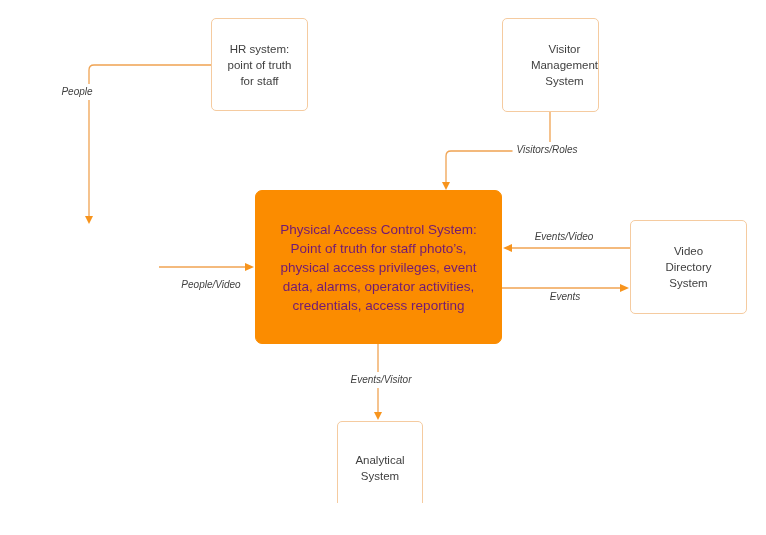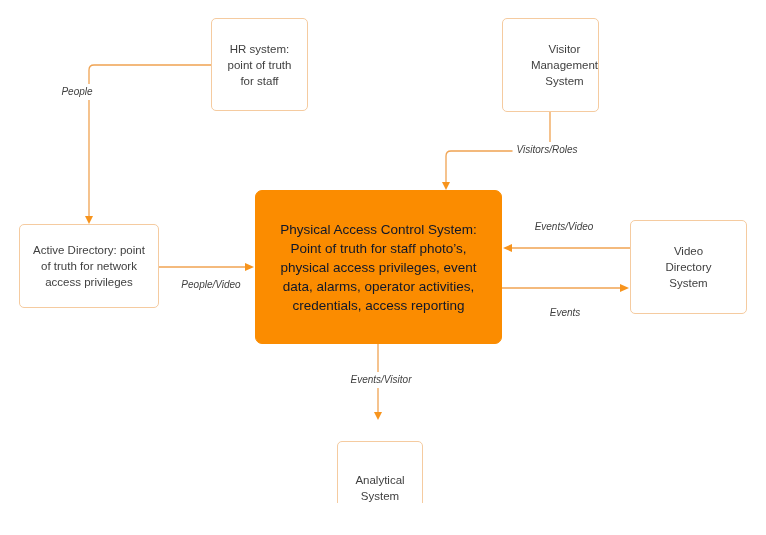--- a/index.html
+++ b/index.html
@@ -31,48 +31,48 @@
     text-align: center;
     font-size: 11.5px;
     line-height: 16px;
     color: #3f3f3f;
   }
   .node span { white-space: pre-line; display: block; }
   .node--accent {
     background: #fb8c00;
     border: 1px solid #fb8c00;
     border-radius: 7px;
-    color: #0f172a;
+    color: #701a75;
     font-size: 13.5px;
     line-height: 19px;
   }
   .edge-label {
     position: absolute;
     transform: translate(-50%, -50%);
     background: #ffffff;
     padding: 2px 4px;
     font-size: 10px;
     line-height: 12px;
     color: #3f3f3f;
     white-space: nowrap;
     font-style: italic;
   }
   
   #node-hr          { left: 211px; top: 18px;  width: 97px;  height: 93px; }
   #node-visitor     { left: 502px; top: 18px;  width: 97px;  height: 94px; justify-content: flex-end; }
   #node-ad          { left: 19px;  top: 224px; width: 140px; height: 84px; }
   #node-pacs        { left: 255px; top: 190px; width: 247px; height: 154px; }
   #node-video       { left: 630px; top: 220px; width: 117px; height: 94px; }
-  #node-analytical  { left: 337px; top: 421px; width: 86px;  height: 94px; margin-top: 20px; }
+  #node-analytical  { left: 337px; top: 421px; width: 86px;  height: 94px; }
   
   #label-people          { left: 77px;  top: 92px;  }
   #label-people-roles    { left: 211px; top: 285px; }
   #label-visitors-roles  { left: 523px; top: 150px; margin-left: 24px; }
-  #label-events-video    { left: 564px; top: 227px; }
-  #label-events          { left: 565px; top: 297px; margin-top: 16px; }
+  #label-events-video    { left: 564px; top: 237px; }
+  #label-events          { left: 565px; top: 297px; }
   #label-events-metadata { left: 381px; top: 380px; }
 </style>
 </head>
 <body>
 
 <div class="canvas">
 
   <svg class="connectors" viewBox="0 0 766 535" xmlns="http://www.w3.org/2000/svg">
 
     <path d="M211,65 H94 Q89,65 89,70 V217" fill="none" stroke-width="1.3" stroke="#f0a352"></path>
@@ -99,25 +99,20 @@
 point of truth
 for staff</span>
   </div>
 
   <div class="node" id="node-visitor">
     <span>Visitor
 Management
 System</span>
   </div>
 
-  <div class="node" id="node-ad">
-    <span>Active Directory: point
-of truth for network
-access privileges</span>
-  </div>
 
   <div class="node node--accent" id="node-pacs">
     <span>Physical Access Control System:
 Point of truth for staff photo’s,
 physical access privileges, event
 data, alarms, operator activities,
 credentials, access reporting</span>
   </div>
 
   <div class="node" id="node-video">

